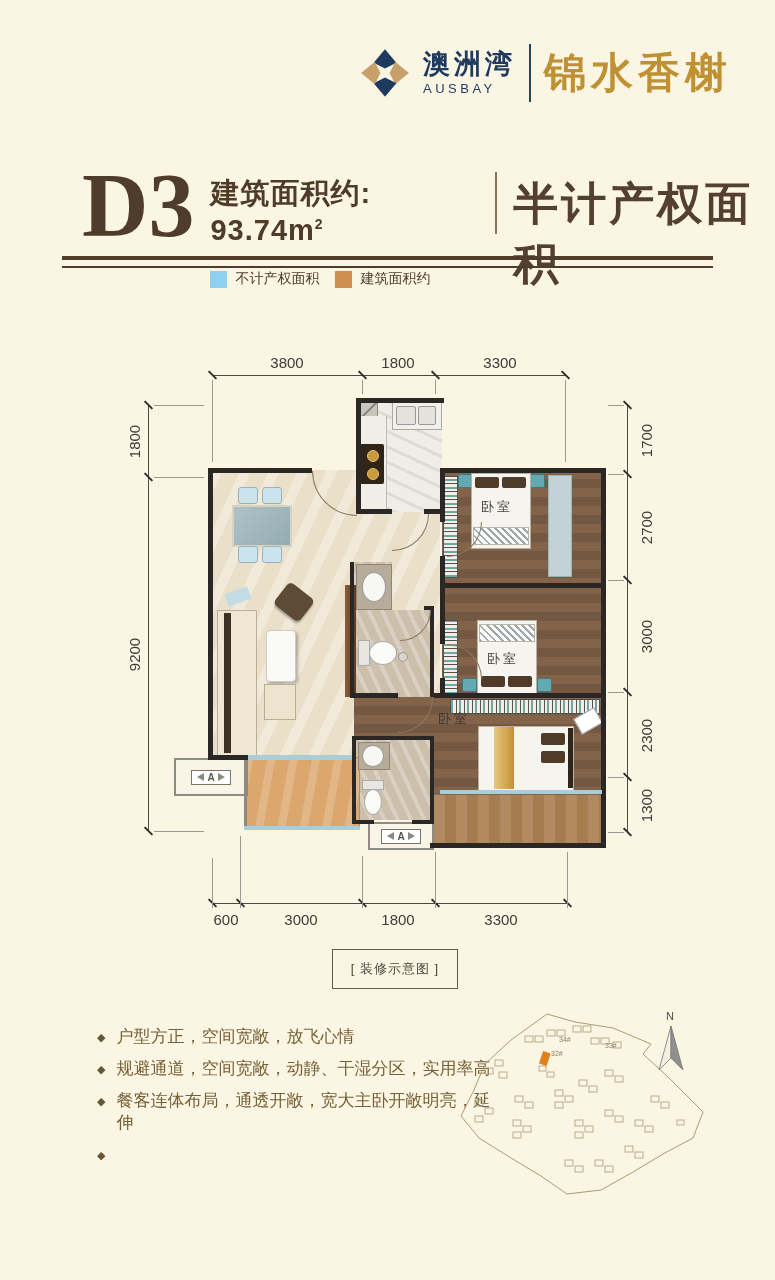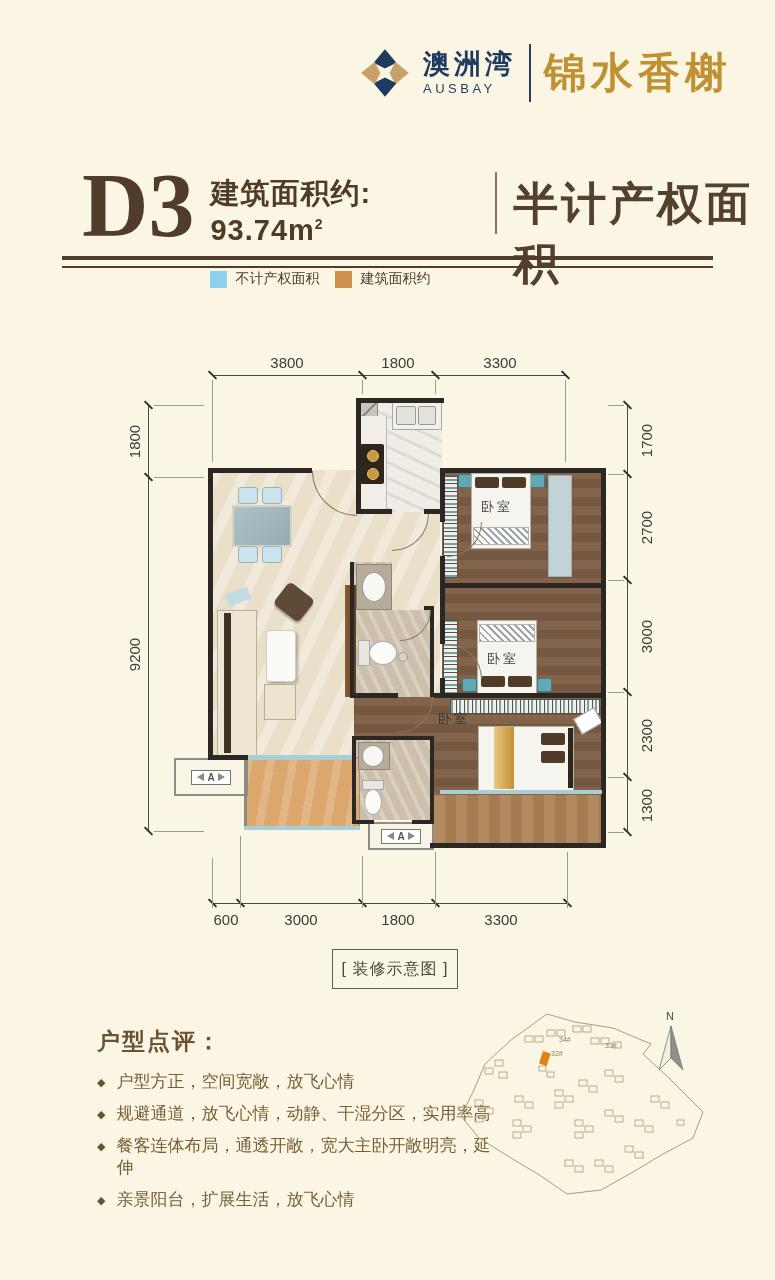--- a/index.html
+++ b/index.html
@@ -49,21 +49,21 @@
   .bedbody{position:absolute;background:#F6F4EE;border:1px solid #B6B2A6;z-index:2;}
   .pillow{position:absolute;background:#4F3B28;border-radius:2px;z-index:3;}
   .night{position:absolute;background:#63A9B2;border:1px solid #3E7A83;border-radius:2px;z-index:2;}
   .room-label{position:absolute;font-size:13px;letter-spacing:3px;color:#454139;z-index:5;}
   .fur{position:absolute;z-index:2;}
   .acplat{position:absolute;background:#F8F4E6;border:2px solid #8d8d84;z-index:2;display:flex;align-items:center;justify-content:center;}
   .acbox{display:flex;align-items:center;gap:3px;border:1px solid #77766e;background:#fff;padding:1px 5px;font-size:10px;font-weight:bold;color:#55544e;}
   .tl{width:0;height:0;border-style:solid;border-width:4px 7px 4px 0;border-color:transparent #8a8a82 transparent transparent;}
   .tr{width:0;height:0;border-style:solid;border-width:4px 0 4px 7px;border-color:transparent transparent transparent #8a8a82;}
   
-  .caption-box{position:absolute;left:332px;top:949px;width:124px;height:38px;border:1.5px solid #5d5b52;display:flex;align-items:center;justify-content:center;font-size:16px;color:#4a4840;letter-spacing:1px;}
+  .caption-box{position:absolute;left:332px;top:949px;width:124px;height:38px;border:1.5px solid #5d5b52;display:flex;align-items:center;justify-content:center;font-size:13px;color:#4a4840;letter-spacing:1px;}
   
   .review{position:absolute;left:97px;top:1026px;width:400px;}
   .review h3{margin:0 0 14px 0;font-size:23px;font-weight:bold;color:#6B5230;letter-spacing:2px;}
   .review ul{list-style:none;margin:0;padding:0;}
   .review li{display:flex;gap:11px;margin-bottom:10px;font-size:17px;color:#776038;line-height:1.3;}
   .review .mk{color:#6B5230;font-size:11px;padding-top:4px;}
   
   .footer{position:absolute;left:60px;right:60px;top:1206px;text-align:center;font-size:9.5px;color:#97875F;letter-spacing:0.5px;}
   .sitemap{position:absolute;left:455px;top:1000px;z-index:1;}
 </style>
@@ -287,37 +287,35 @@
     <div class="arcTR" style="left:447px;top:644px;width:34px;height:34px;"></div>
     <div class="arcBR" style="left:400px;top:610px;width:30px;height:30px;"></div>
     <div class="arcBR" style="left:398px;top:698px;width:34px;height:34px;"></div>
   </div>
 
   <div class="caption-box">
       <span>[ 装修示意图 ]</span>
     </div>
 
   <div class="review">
-    <h3>户型点评：</h3>
     <ul>
       <li>
           <span class="mk">◆</span>
           <span>户型方正，空间宽敞，放飞心情</span>
         </li>
       <li>
           <span class="mk">◆</span>
-          <span>规避通道，放飞心情，动静、干湿分区，实用率高</span>
+          <span>规避通道，空间宽敞，动静、干湿分区，实用率高</span>
         </li>
       <li>
           <span class="mk">◆</span>
           <span>餐客连体布局，通透开敞，宽大主卧开敞明亮，延伸</span>
         </li>
       <li>
           <span class="mk">◆</span>
-          <span>亲景阳台，扩展生活，放飞心情</span>
         </li>
     </ul>
   </div>
 
   <svg class="sitemap" width="265" height="205" viewBox="0 0 265 205">
     <path d="M92 14 L120 22 L158 28 L196 44 L188 54 L214 78 L248 112 L238 138 L208 154 L178 172 L146 190 L112 194 L86 176 L56 158 L24 138 L6 116 L18 92 L30 64 L56 40 Z" fill="none" stroke="#A89D79" stroke-width="1"></path>
     <g fill="none" stroke="#A89D79" stroke-width="0.8">
       <rect x="70" y="36" width="8" height="6"></rect>
         <rect x="80" y="36" width="8" height="6"></rect>
       <rect x="92" y="30" width="8" height="6"></rect>

